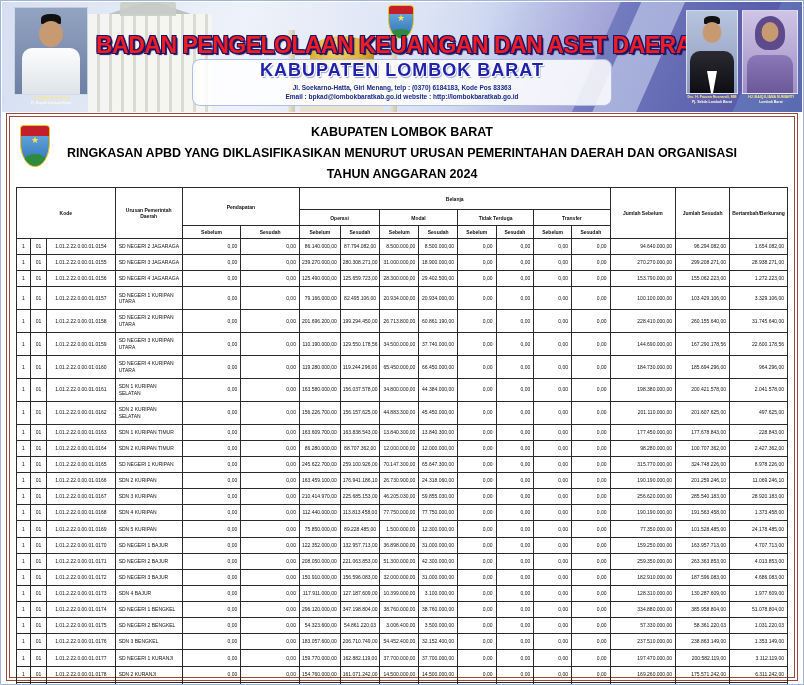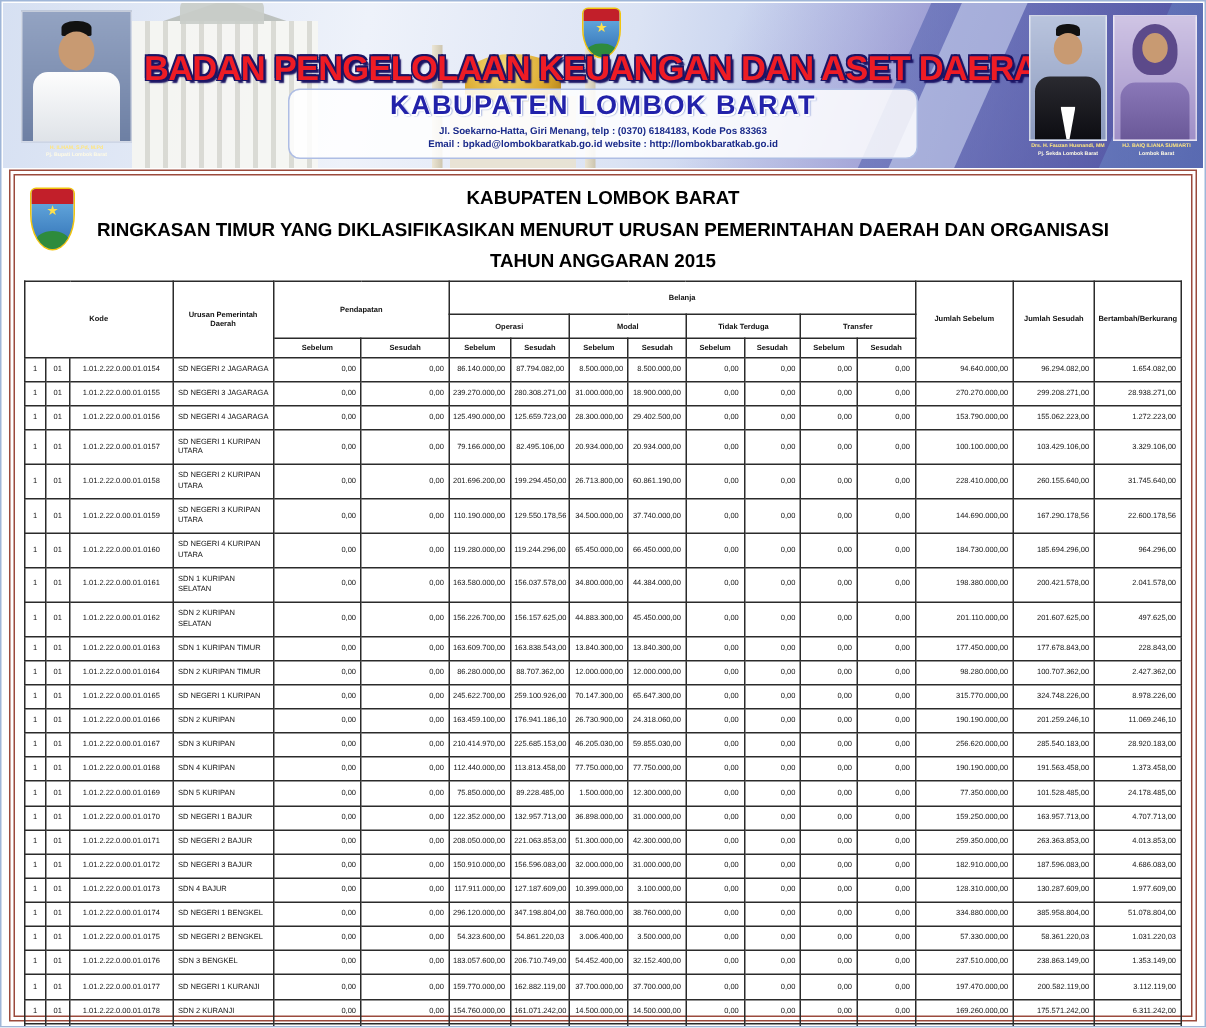--- a/index.html
+++ b/index.html
@@ -154,22 +154,22 @@
       <div class="title-logo">
         <div class="shield">
             <div class="band"></div>
             <div class="star">★</div>
             <div class="hill"></div>
           </div>
       </div>
 
       <div class="doc-title">
         <div class="t1">KABUPATEN LOMBOK BARAT</div>
-        <div class="t2">RINGKASAN TIMUR YANG DIKLASIFIKASIKAN MENURUT URUSAN PEMERINTAHAN DAERAH DAN ORGANISASI</div>
-        <div class="t3">TAHUN ANGGARAN 2015</div>
+        <div class="t2">RINGKASAN APBD YANG DIKLASIFIKASIKAN MENURUT URUSAN PEMERINTAHAN DAERAH DAN ORGANISASI</div>
+        <div class="t3">TAHUN ANGGARAN 2024</div>
       </div>
 
       <table>
         <colgroup>
           <col style="width:1.8%">
             <col style="width:2.1%">
             <col style="width:8.9%">
             <col style="width:8.7%">
           <col style="width:7.6%">
             <col style="width:7.6%">

